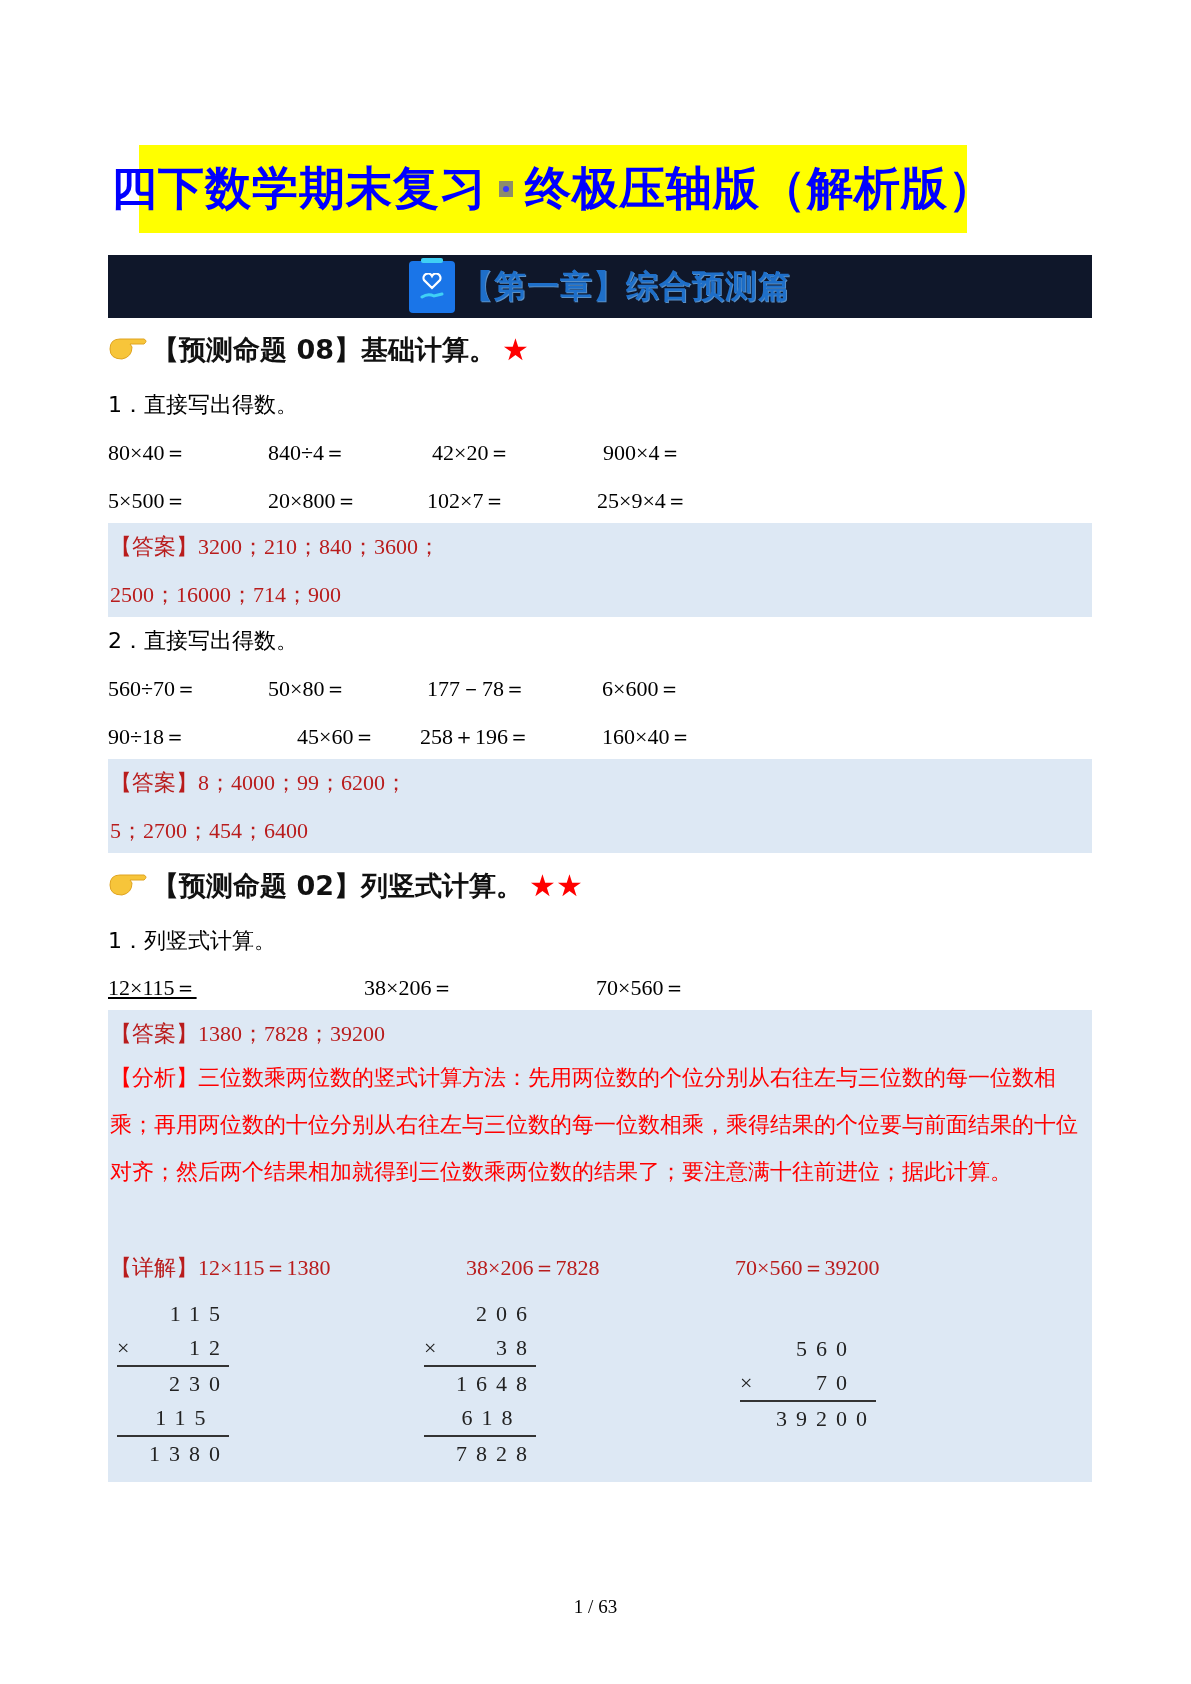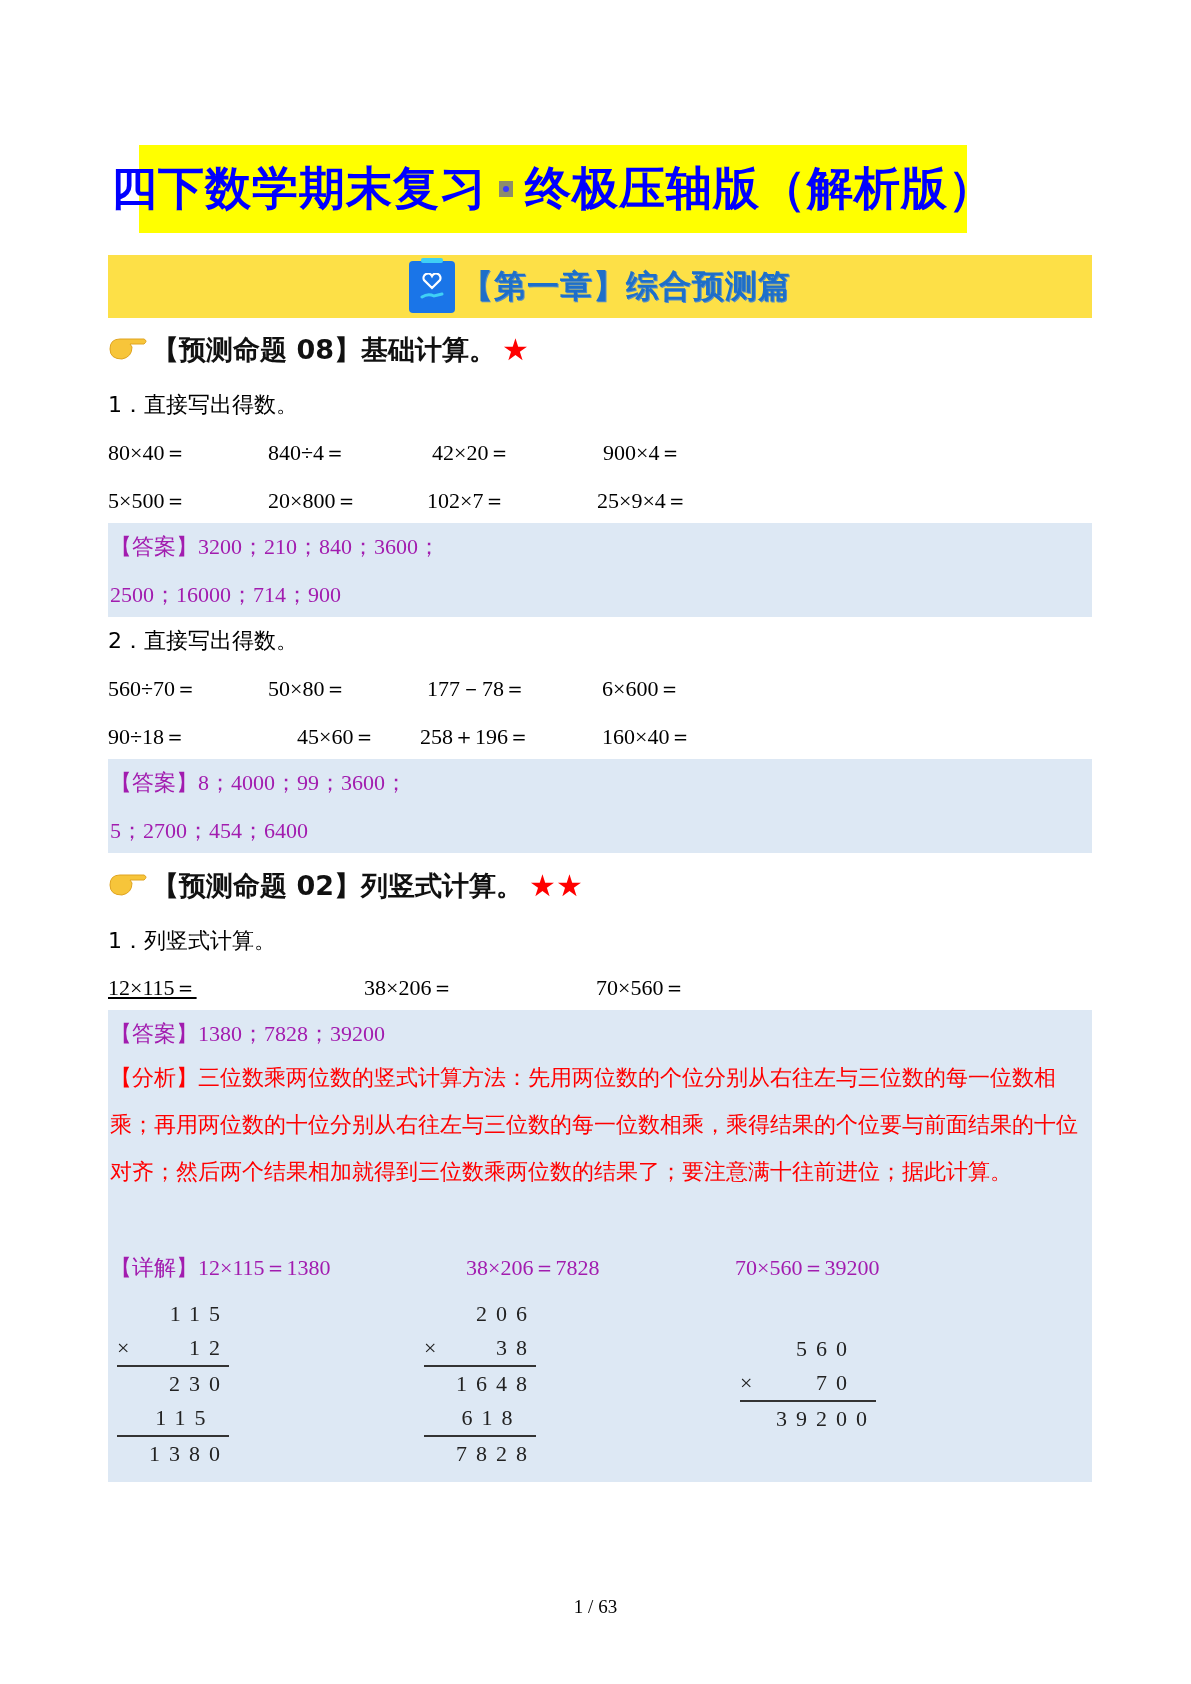--- a/index.html
+++ b/index.html
@@ -6,34 +6,34 @@
   body { width:1191px; height:1684px; position:relative; overflow:hidden;
          font-family:"DejaVu Serif","Liberation Serif",serif; color:#000; }
   .abs { position:absolute; }
   .title-bar { left:139px; top:145px; width:828px; height:88px; background:#ffff00;
                display:flex; align-items:center; justify-content:center; }
   .title-text { font-family:"DejaVu Sans","Liberation Sans",sans-serif; font-weight:bold;
                 font-size:46px; color:#0000ff; letter-spacing:1px; white-space:nowrap;
                 display:flex; align-items:center; }
   .title-dot { display:inline-block; width:14px; height:16px; background:#8d8d6a; margin:0 12px; position:relative; }
   .title-dot::after { content:""; position:absolute; left:4px; top:5px; width:6px; height:6px; border-radius:50%; background:#3a3aff; }
-  .chapter-bar { left:108px; top:255px; width:984px; height:63px; background:#fde047;
+  .chapter-bar { left:108px; top:255px; width:984px; height:63px; background:#0f172a;
                  display:flex; align-items:center; justify-content:center; }
   .chapter-icon { width:46px; height:52px; background:#1a75e8; border-radius:4px; position:relative; margin-right:6px; }
   .chapter-icon::before { content:""; position:absolute; left:12px; top:-3px; width:22px; height:5px; background:#3fd0f5; border-radius:2px; }
   .chapter-icon svg { position:absolute; left:11px; top:12px; }
   .chapter-text { font-family:"DejaVu Sans","Liberation Sans",sans-serif; font-weight:bold; font-size:32px;
                   color:#1e6fc9; text-shadow:1px 1px 0 #5a8fc4; letter-spacing:1px; }
   .heading { left:108px; display:flex; align-items:center; height:44px; }
   .heading-text { font-family:"DejaVu Sans","Liberation Sans",sans-serif; font-weight:bold; font-size:27px; color:#111; margin-left:4px; }
   .star { color:#ff0000; font-size:30px; line-height:1; margin-left:6px; }
   .q-label { left:108px; font-size:22px; font-family:"DejaVu Sans","Liberation Sans",sans-serif; }
   .calc { font-size:22px; font-family:"Liberation Serif","DejaVu Serif",serif; white-space:nowrap; }
   .ans-box { left:108px; width:984px; background:#dde8f4; }
-  .ans-line { position:absolute; left:2px; font-size:22px; font-family:"Liberation Serif","DejaVu Serif",serif; color:#a21caf; white-space:nowrap; }
+  .ans-line { position:absolute; left:2px; font-size:22px; font-family:"Liberation Serif","DejaVu Serif",serif; color:#b91c1c; white-space:nowrap; }
   .tag { font-family:"DejaVu Sans","Liberation Sans",sans-serif; }
   .analysis { position:absolute; left:2px; width:980px; font-family:"DejaVu Sans","Liberation Sans",sans-serif; font-size:22px;
               line-height:47px; color:#ff0000; }
   .vert { position:absolute; font-family:"Liberation Serif","DejaVu Serif",serif; font-size:22px; color:#222; }
   .vrow { height:34px; line-height:34px; text-align:right; letter-spacing:9px; white-space:pre; position:relative; }
   .vrow .times { position:absolute; left:0; letter-spacing:0; }
   .vline { border-top:2px solid #333; }
   .footer { left:0; width:1191px; top:1596px; text-align:center; font-size:19px; font-family:"Liberation Serif","DejaVu Serif",serif; }
 </style>
 </head>
@@ -86,21 +86,21 @@
 <div class="abs calc" style="top:674px;left:108px;">560÷70＝</div>
 <div class="abs calc" style="top:674px;left:268px;">50×80＝</div>
 <div class="abs calc" style="top:674px;left:427px;">177－78＝</div>
 <div class="abs calc" style="top:674px;left:602px;">6×600＝</div>
 <div class="abs calc" style="top:722px;left:108px;">90÷18＝</div>
 <div class="abs calc" style="top:722px;left:261px;margin-left:36px;">45×60＝</div>
 <div class="abs calc" style="top:722px;left:420px;">258＋196＝</div>
 <div class="abs calc" style="top:722px;left:602px;">160×40＝</div>
 
 <div class="abs ans-box" style="top:759px;height:94px;">
-  <div class="ans-line" style="top:9px;"><span class="tag">【答案】</span><span>8；4000；99；3600；</span></div>
+  <div class="ans-line" style="top:9px;"><span class="tag">【答案】</span><span>8；4000；99；6200；</span></div>
   <div class="ans-line" style="top:57px;">5；2700；454；6400</div>
 </div>
 
 <div class="abs heading" style="top:864px;">
   <span>
     <svg width="40" height="30" viewBox="0 0 40 30">
       <path d="M2 16 Q2 6 12 6 L36 6 Q40 8 36 11 L22 11 L24 14 Q24 24 14 26 Q2 26 2 16 Z" fill="#f7c53a" stroke="#e0a420" stroke-width="1"></path>
     </svg>
   </span>
   <span class="heading-text">【预测命题 02】列竖式计算。</span>

